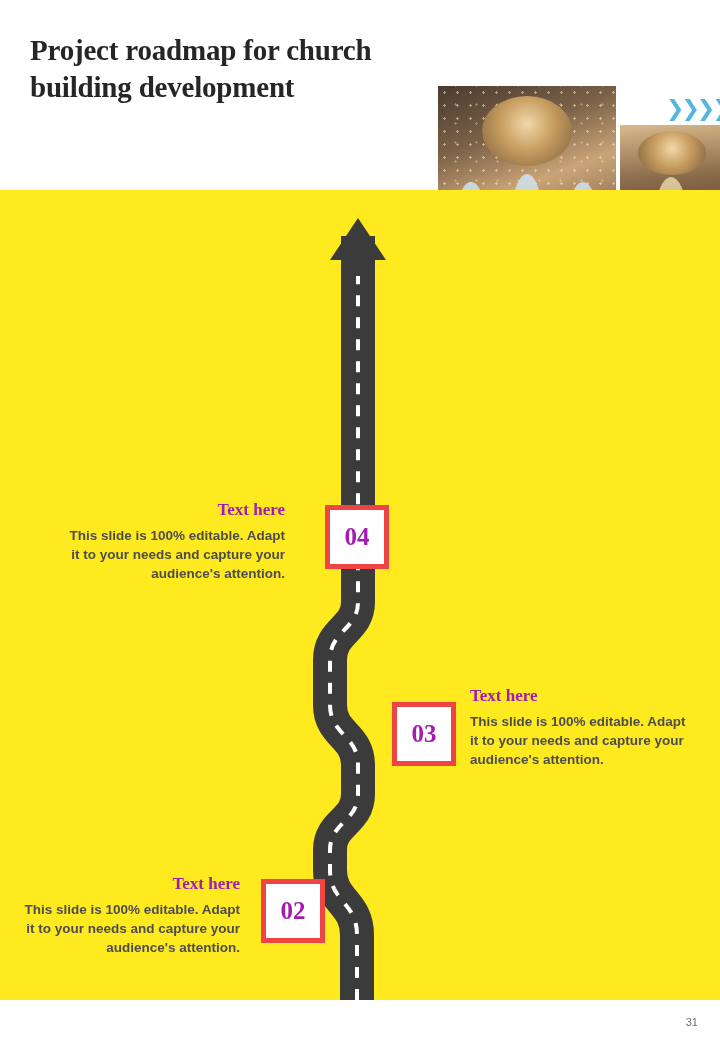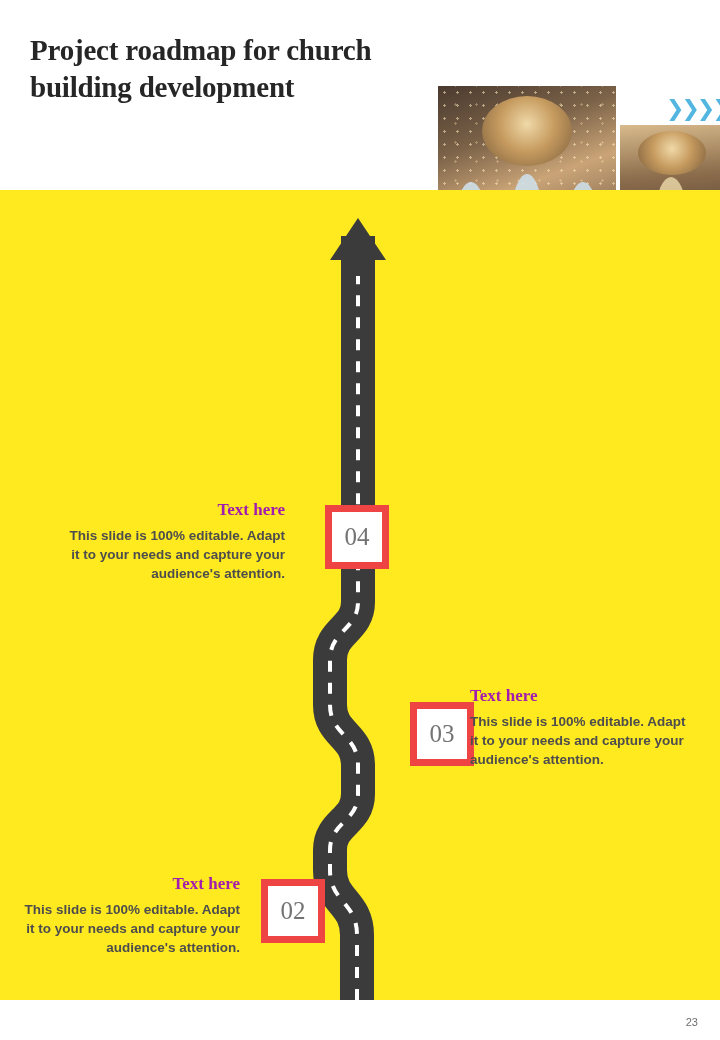--- a/index.html
+++ b/index.html
@@ -136,29 +136,29 @@
     height: 810px;
   }
   .road-svg { position: absolute; left: 0; top: 0; }
 
   
   .marker {
     position: absolute;
     width: 64px;
     height: 64px;
     background: #ffffff;
-    border: 7px solid #ef4444;
+    border: 5px solid #ef4444;
     box-sizing: border-box;
     display: flex;
     align-items: center;
     justify-content: center;
     font-family: "Liberation Serif", serif;
-    font-weight: normal;
+    font-weight: bold;
     font-size: 25px;
-    color: #737373;
+    color: #a21caf;
   }
 
   
   .block {
     position: absolute;
     width: 220px;
   }
   .block .head {
     font-family: "Liberation Serif", serif;
     font-weight: bold;
@@ -174,21 +174,21 @@
   }
   .align-right { text-align: right; }
   .align-left  { text-align: left; }
 
   
   .blk-04 { left: 65px;  top: 310px; }
   .blk-03 { left: 470px; top: 496px; }
   .blk-02 { left: 20px;  top: 684px; }
 
   .mk-04 { left: 325px; top: 315px; }
-  .mk-03 { left: 410px; top: 512px; }
+  .mk-03 { left: 392px; top: 512px; }
   .mk-02 { left: 261px; top: 689px; }
 
   
   .page-num {
     position: absolute;
     right: 22px;
     bottom: 12px;
     font-size: 11px;
     color: #6e6e6e;
   }
@@ -273,14 +273,14 @@
     </div>
 
     <div class="marker mk-02">02</div>
     <div class="block blk-02 align-right">
       <div class="head">Text here</div>
       <div class="desc">This slide is 100% editable. Adapt it to your needs and capture your audience's attention.</div>
     </div>
 
   </div>
 
-  <div class="page-num">23</div>
+  <div class="page-num">31</div>
 </div>
 
 </body></html>

